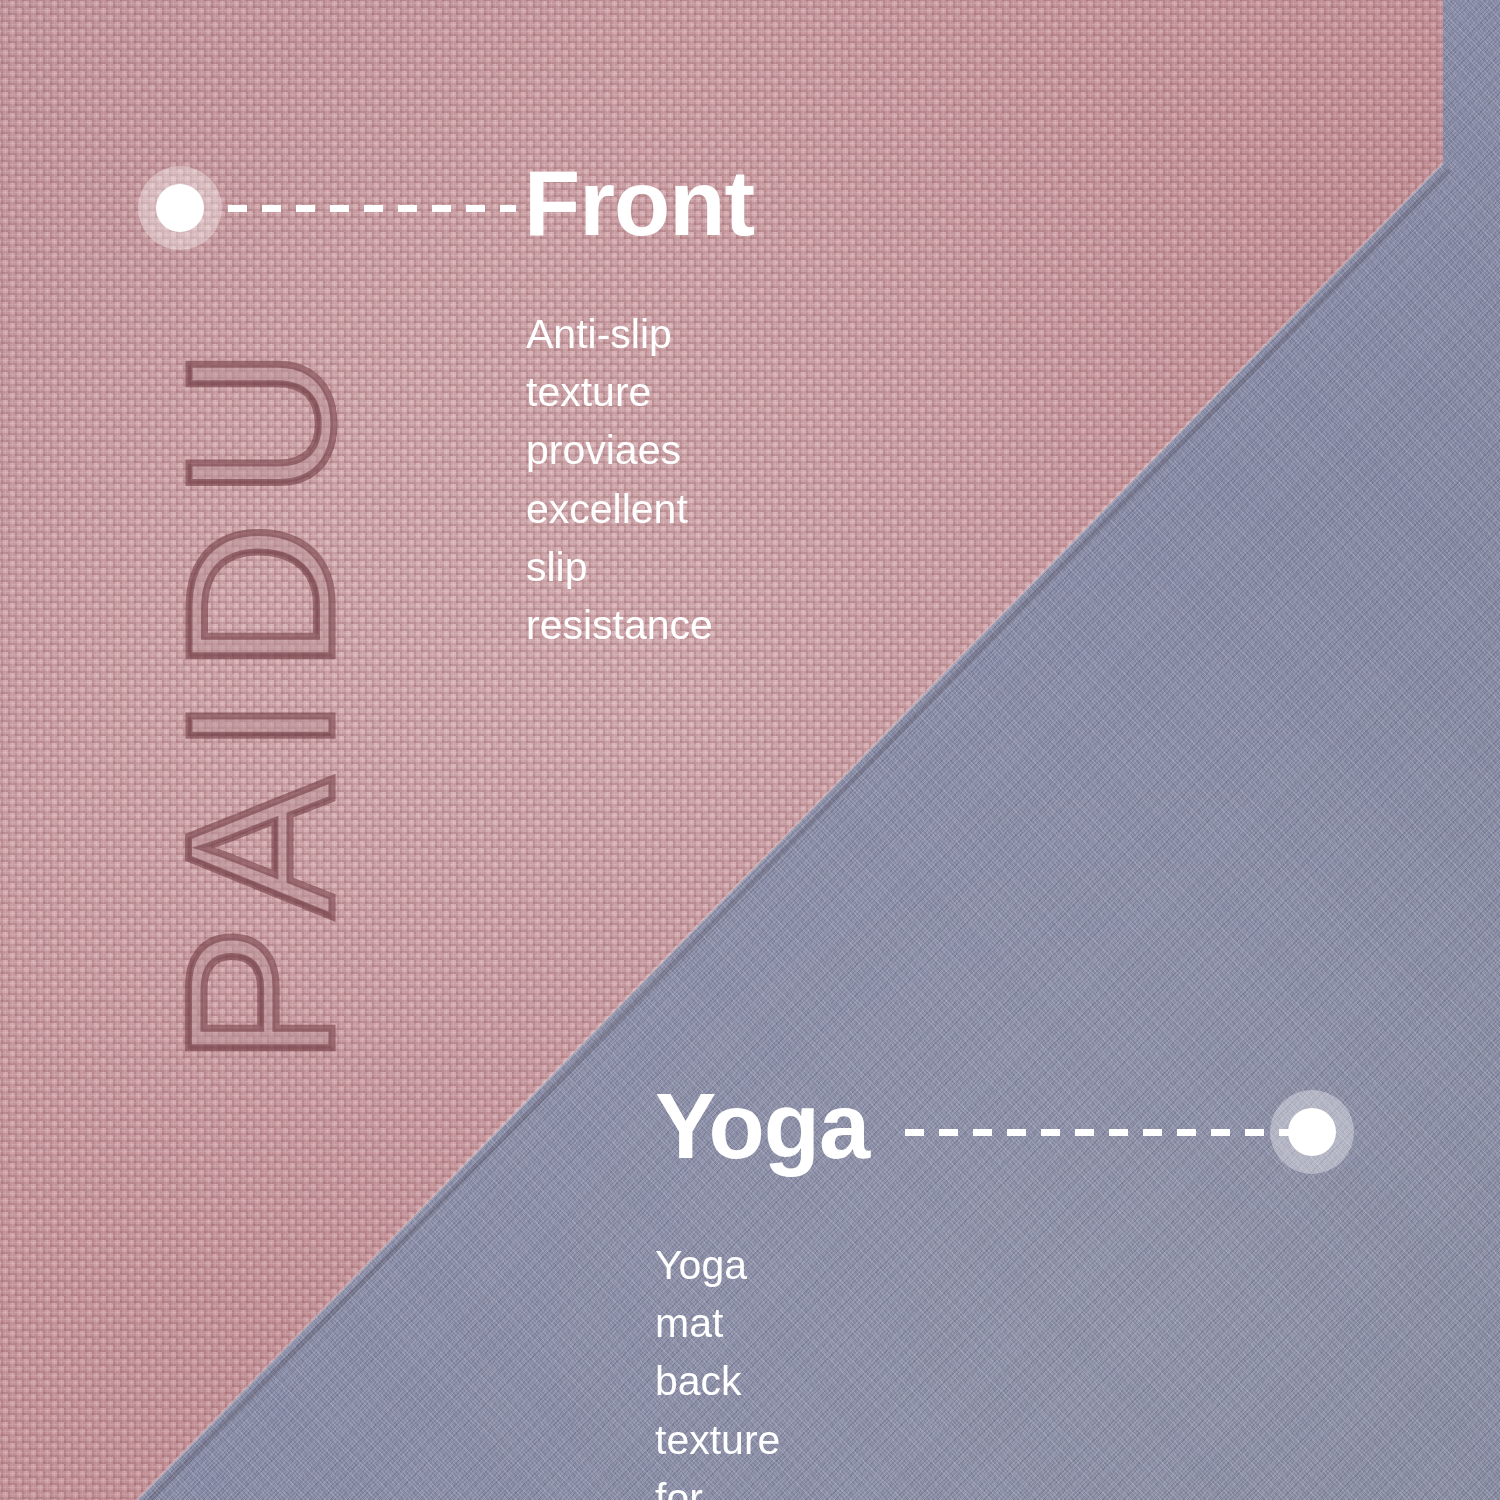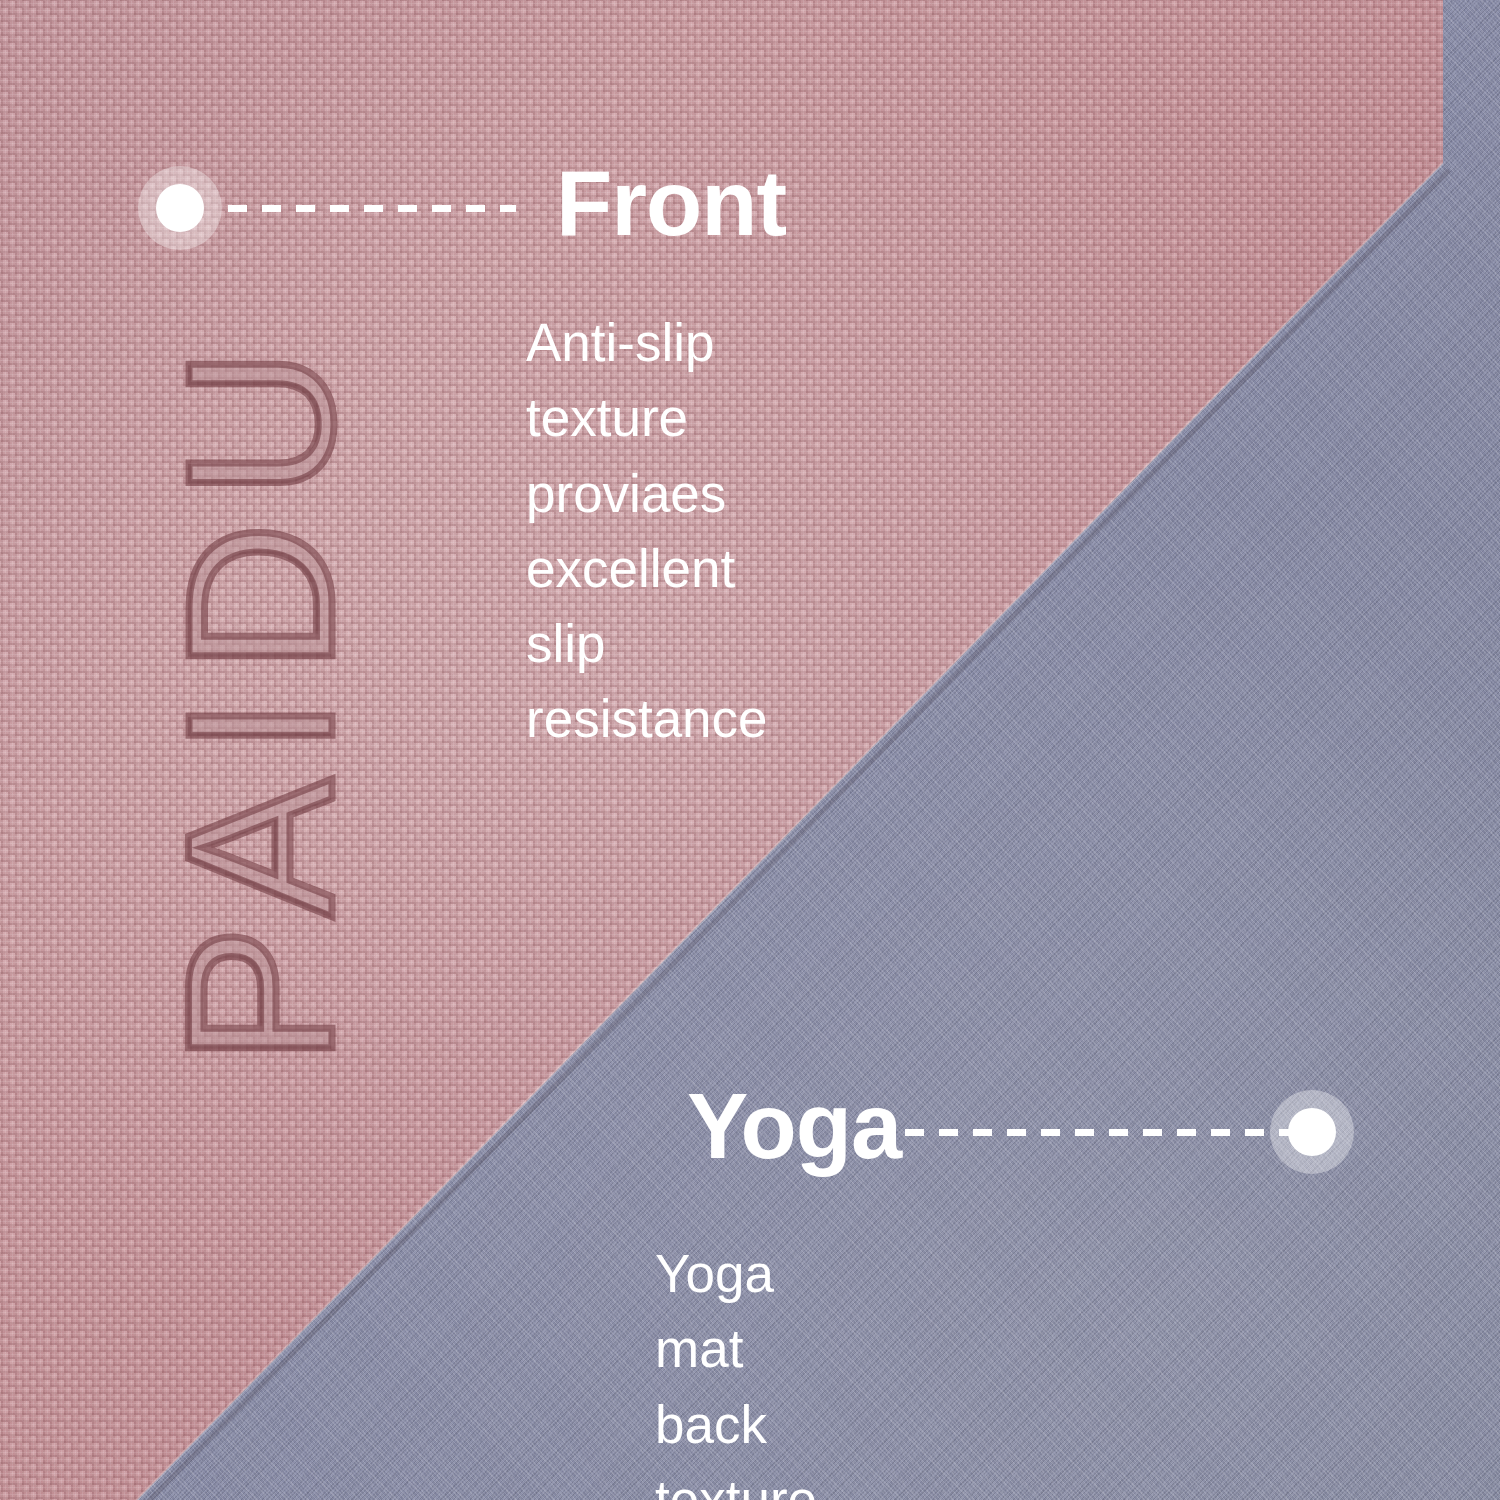--- a/index.html
+++ b/index.html
@@ -210,27 +210,26 @@
   }
 
   .label-heading {
     position: absolute;
     color: #ffffff;
     font-weight: bold;
     font-size: 92px;
     line-height: 1;
     letter-spacing: -1px;
     white-space: nowrap;
-    margin-left: 32px;
   }
 
   .label-desc {
     position: absolute;
     color: #ffffff;
-    font-size: 53px;
+    font-size: 41px;
     line-height: 1.42;
     white-space: pre-line;
   }
 
   
   #front-callout .marker      { left: 138px;  top: 166px; }
   #front-callout .dash-line   { left: 228px;  top: 205px;  width: 288px; }
   #front-callout .label-heading{ left: 524px; top: 157px; }
   #front-callout .label-desc  { left: 526px;  top: 305px; }
 

